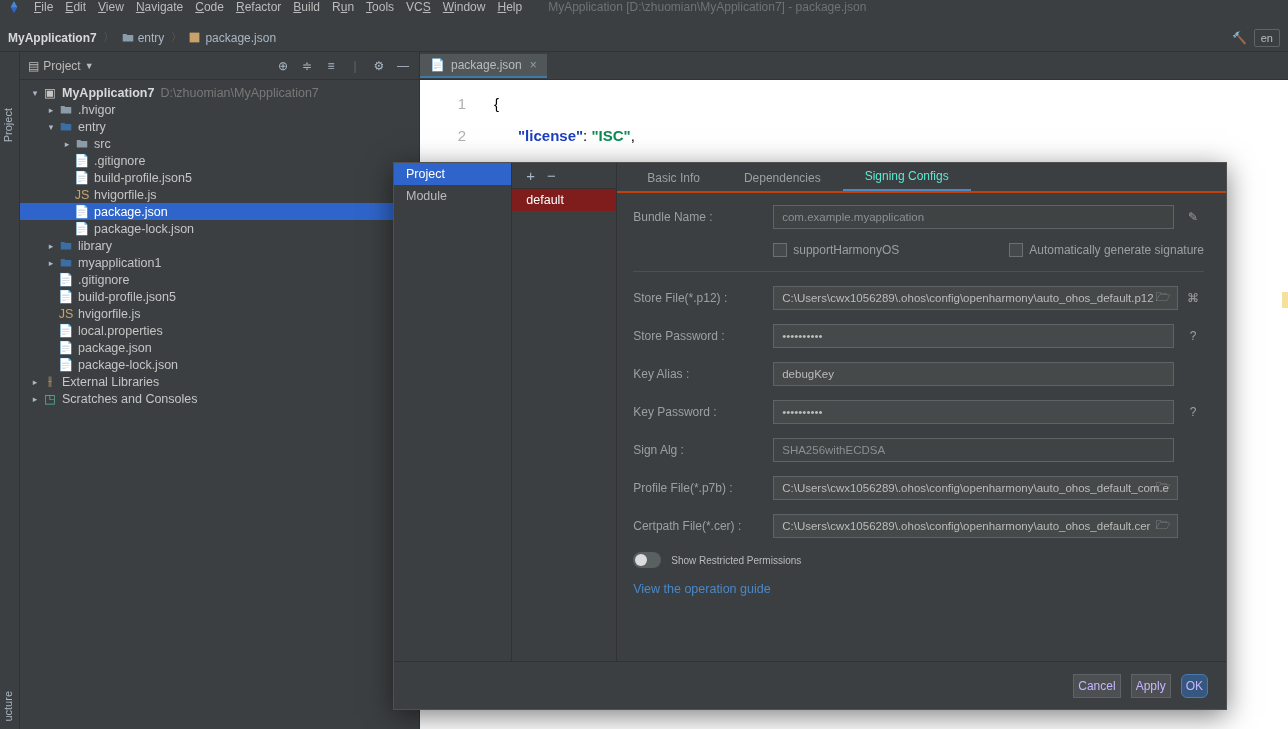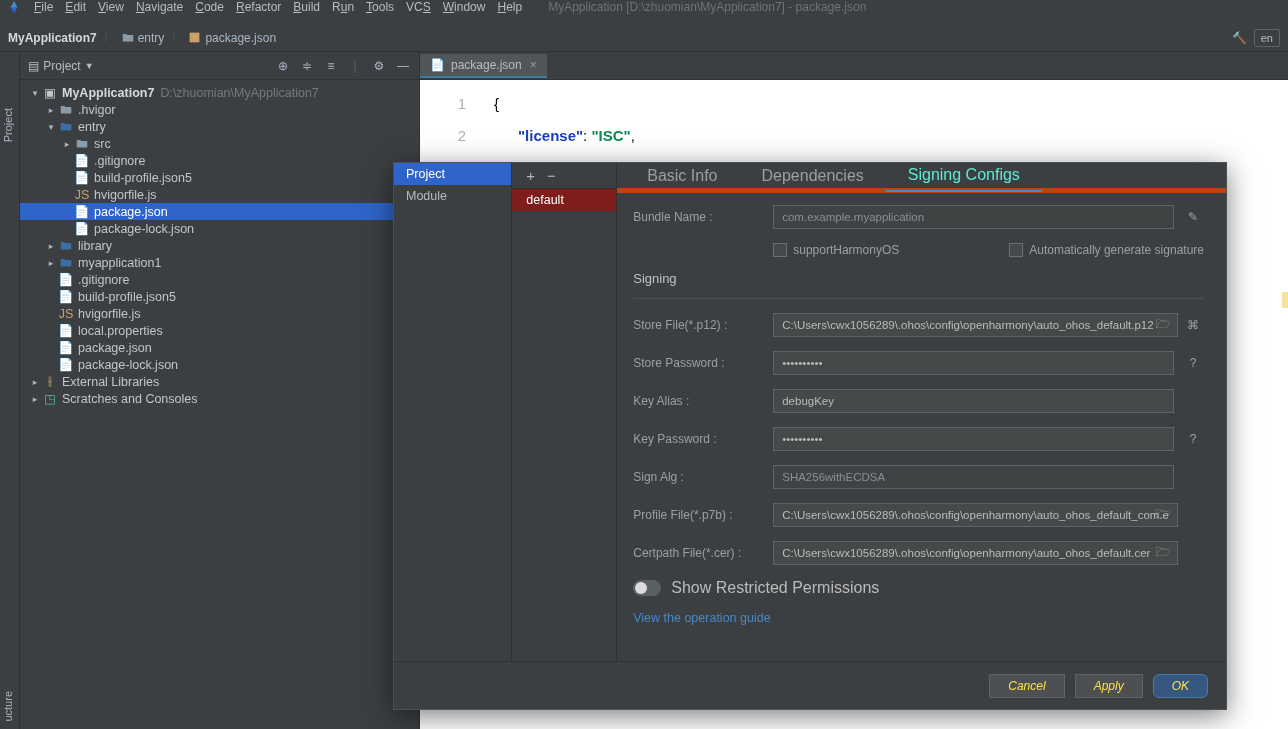--- a/index.html
+++ b/index.html
@@ -59,40 +59,40 @@
 .dtitle .x { margin-left:auto; color:#a0a0a0; font-size:14px; cursor:default; }
 .dbody { flex:1; display:flex; background:#3c3f41; }
 .dnav { width:122px; background:#3c3f41; }
 .dnav .it { height:22px; padding:0 12px; font-size:12.5px; display:flex; align-items:center; color:#bbbbbb; cursor:default; }
 .dnav .it.sel { background:#2f65ca; color:#fff; }
 .dmid { width:110px; background:#3c3f41; border-left:1px solid #323232; border-right:1px solid #323232; }
 .dmid .bar { height:26px; display:flex; align-items:center; justify-content:flex-start; gap:12px; padding-left:14px; border-bottom:1px solid #323232; color:#a9b7c6; font-size:15px; }
 .dmid .li { height:22px; padding:0 14px; display:flex; align-items:center; font-size:12.5px; }
 .dmid .li.sel { background:#7f1d1d; color:#fff; }
 .dright { flex:1; background:#3c3f41; display:flex; flex-direction:column; }
-.dtabs { height:30px; display:flex; align-items:center; border-bottom:5px solid #c2410c; padding-left:8px; font-size:16px; }
+.dtabs { height:30px; display:flex; align-items:flex-end; border-bottom:2px solid #c2410c; padding-left:8px; font-size:12px; }
 .dtab { padding:6px 22px; color:#9aa0a0; cursor:default; }
 .dtab.sel { color:#5eead4; border-bottom:2px solid #4a88c7; }
 .dform { flex:1; padding:12px 22px 0 16px; overflow:auto; }
 .row { display:flex; align-items:center; margin-bottom:14px; font-size:12px; }
 .row .lab { width:140px; color:#9aa0a0; }
 .row .inp { flex:1; height:24px; background:#45494a; border:1px solid #5e6366; color:#bbbbbb; padding:0 8px; font-size:11.5px; display:flex; align-items:center; }
 .row .inp.disabled { background:#3f4344; color:#8a8f92; }
 .row .btn-ic { width:22px; height:22px; margin-left:8px; color:#a0a0a0; display:flex; align-items:center; justify-content:center; }
 .sect { font-size:13px; color:#bcc2c6; margin:6px 0 12px 0; }
 .divider { height:1px; background:#4d4f50; margin-bottom:14px; }
 .chkrow { display:flex; align-items:flex-end; gap:39px; margin-bottom:14px; margin-left:140px; }
 .chk { display:flex; align-items:center; gap:6px; color:#9aa0a0; font-size:12px; }
 .chkbox { width:14px; height:14px; border:1px solid #6b6f71; background:#45494a; }
-.toggle { display:flex; align-items:center; gap:10px; font-size:16px; color:#bbbbbb; margin:4px 0 14px 0; }
+.toggle { display:flex; align-items:center; gap:10px; font-size:10px; color:#bbbbbb; margin:4px 0 14px 0; }
 .toggle .sw { width:28px; height:16px; border-radius:8px; background:#5a5f61; position:relative; }
 .toggle .sw::after { content:""; width:12px; height:12px; background:#dcdcdc; border-radius:50%; position:absolute; top:2px; left:2px; }
 .link { color:#4a88c7; font-size:12.5px; margin-bottom:10px; display:inline-block; }
 .dfoot { height:48px; border-top:1px solid #323232; display:flex; align-items:center; justify-content:flex-end; gap:10px; padding:0 18px; }
-.button { height:24px; padding:0 18px; background:#4c5052; border:1px solid #5e6366; color:#fde047; font-size:12px; display:flex; align-items:center; cursor:default;font-style:italic; }
+.button { height:24px; padding:0 4px; background:#4c5052; border:1px solid #5e6366; color:#c4b5fd; font-size:12px; display:flex; align-items:center; cursor:default; }
 .button.primary { background:#365880; border-color:#4a7bb0;border-radius:6px; }
 
 
 .folder svg{width:14px;height:14px}
 </style>
 </head>
 <body>
 
 <div class="menubar">
   <span class="logo">
@@ -328,21 +328,20 @@
           <span class="chk">
               <span class="chkbox"></span>
               <span>supportHarmonyOS</span>
             </span>
           <span style="flex:1"></span>
           <span class="chk">
               <span class="chkbox"></span>
               <span>Automatically generate signature</span>
             </span>
         </div>
-        <div class="sect">Signing</div>
         <div class="divider"></div>
         <div class="row">
           <span class="lab">Store File(*.p12) :</span>
           <span class="inp">C:\Users\cwx1056289\.ohos\config\openharmony\auto_ohos_default.p12</span>
           <span class="btn-ic" style="margin-left:-26px;">🗁</span>
           <span class="btn-ic">⌘</span>
         </div>
         <div class="row">
           <span class="lab">Store Password :</span>
           <span class="inp">••••••••••</span>

